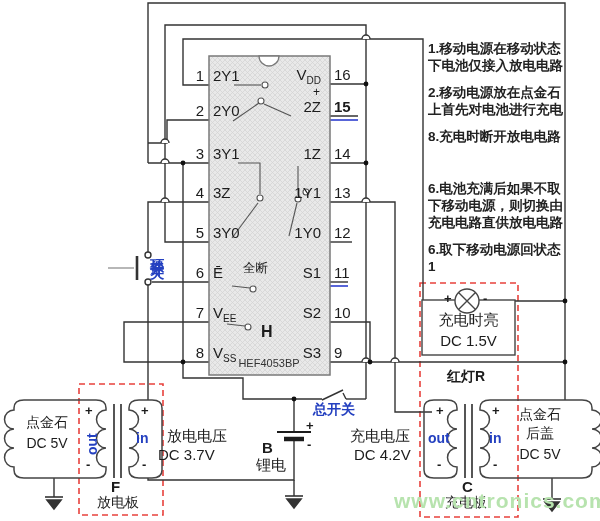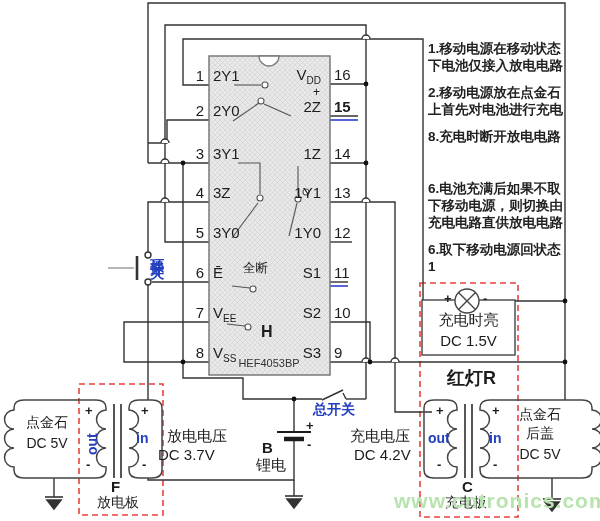--- a/index.html
+++ b/index.html
@@ -237,21 +237,21 @@
   <div class="notes-line" style="top:197px;">下移动电源，则切换由</div>
   <div class="notes-line" style="top:241px;">6.取下移动电源回状态1</div>
 
   <div class="lbl blue vert" style="left:150px;top:247px;font-size:14px;">环保开关</div>
   <div class="lbl blue" style="left:313px;top:402px;font-size:14px;">总开关</div>
 
   <div class="lbl sign" style="left:444px;top:292px;">+</div>
   <div class="lbl sign" style="left:483px;top:292px;">-</div>
   <div class="lbl cjk center" style="left:422px;top:312px;width:93px;">充电时亮</div>
   <div class="lbl cjk center" style="left:422px;top:333px;width:93px;">DC 1.5V</div>
-  <div class="lbl bold" style="left:447px;top:369px;font-size:18px;"><span>红灯</span><span>R</span></div>
+  <div class="lbl bold" style="left:447px;top:369px;font-size:14px;"><span>红灯</span><span>R</span></div>
 
   <div class="lbl sign" style="left:306px;top:419px;">+</div>
   <div class="lbl sign" style="left:307px;top:438px;">-</div>
   <div class="lbl bold" style="left:262px;top:440px;font-size:15px;">B</div>
   <div class="lbl cjk" style="left:256px;top:457px;">锂电</div>
 
   <div class="lbl cjk center" style="left:16px;top:415px;width:62px;font-size:14px;">点金石</div>
   <div class="lbl center" style="left:16px;top:436px;width:62px;font-size:14px;">DC 5V</div>
   <div class="lbl sign" style="left:85px;top:404px;">+</div>
   <div class="lbl blue rot" style="left:85px;top:455px;font-size:14px;">out</div>

